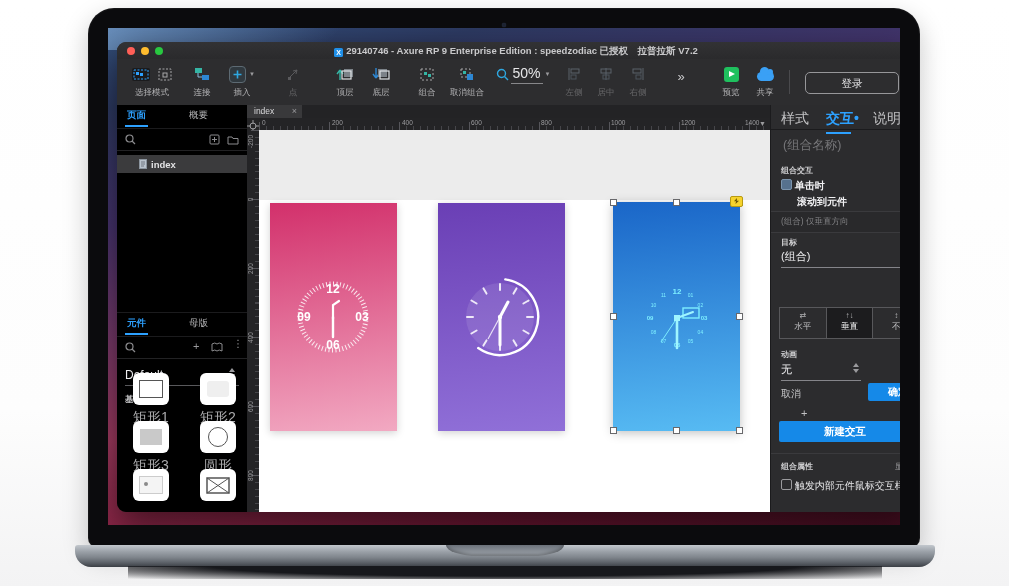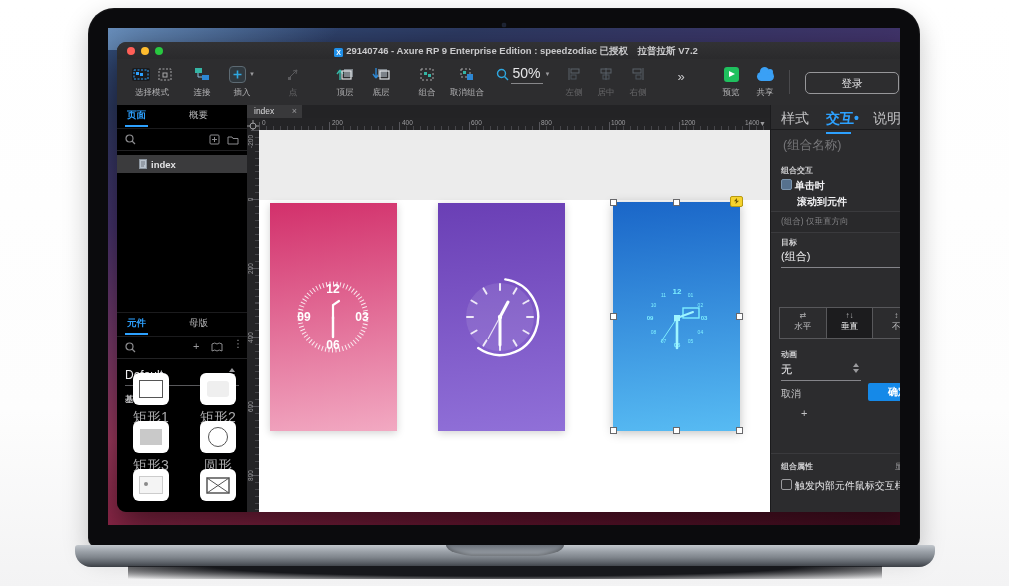--- a/index.html
+++ b/index.html
@@ -535,20 +535,21 @@
               <i class="dn"></i>
             </span>
         </div>
         <div class="abs" style="left:108px;top:258px;font-size:15px;color:#6e6e72;margin-left:36px;">500</div>
 
         <div class="abs" style="left:10px;top:282px;font-size:10px;color:#c2c2c4;">取消</div>
         <div class="abs bluebtn" style="left:97px;top:278px;width:60px;height:18px;line-height:18px;font-size:10px;">确定</div>
 
         <div class="abs" style="left:30px;top:302px;font-size:11px;color:#c2c2c4;">+</div>
 
+        <div class="abs bluebtn" style="left:8px;top:316px;width:132px;height:21px;line-height:21px;font-size:10.5px;">新建交互</div>
 
         <div class="abs" style="left:0;top:348px;width:145px;border-top:1px solid #3a3a3d;"></div>
         <div class="abs slabel" style="left:10px;top:356px;">组合属性</div>
         <div class="abs" style="left:124px;top:356px;font-size:8px;color:#9a9a9d;white-space:nowrap;">显示</div>
 
         <div class="abs" style="left:10px;top:374px;font-size:10px;color:#e6e6e8;white-space:nowrap;">
           <span class="cbx"></span>
           <span>触发内部元件鼠标交互样式</span>
         </div>
       </div>

